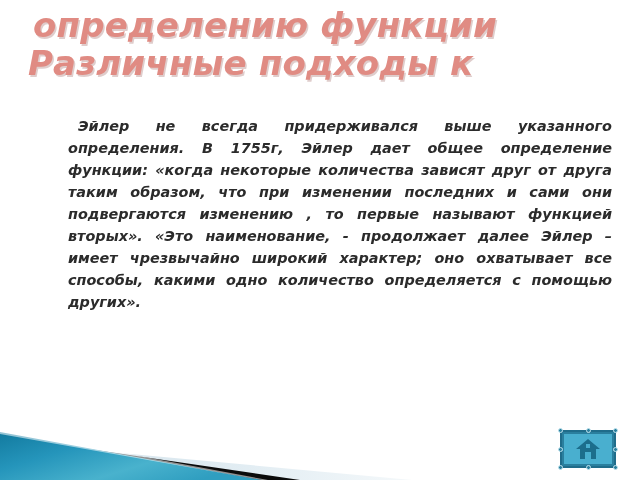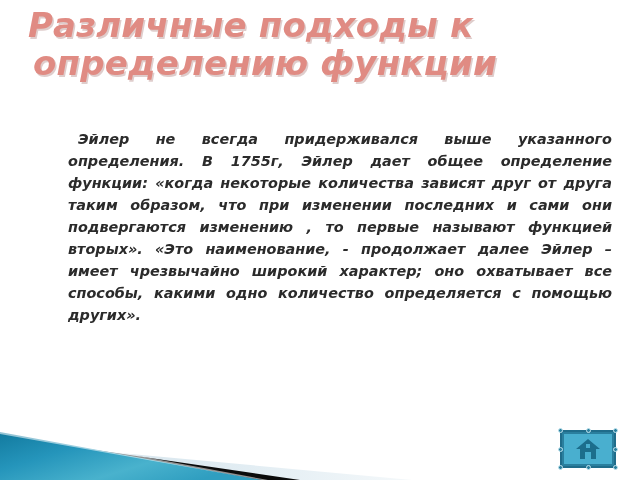--- a/index.html
+++ b/index.html
@@ -31,21 +31,21 @@
     letter-spacing:0.2px;
     color:#e08b83;
     text-shadow:1.5px 1.5px 0 rgba(150,90,85,0.30);
     white-space:nowrap;
   }
   .title-line.l2 { margin-left:5px; }
 
   
   .body-block {
     position:absolute;
-    left:68px; top:128px;
+    left:68px; top:115px;
     width:544px;
   }
   .body-text {
     font-family:"DejaVu Sans", sans-serif;
     font-weight:bold;
     font-style:italic;
     font-size:14.4px;
     line-height:22px;
     color:#2b2b2b;
     text-align:justify;
@@ -89,22 +89,22 @@
   .h-bl { left:-4px;  bottom:-4px; }
   .h-bm { left:24px;  bottom:-4px; }
   .h-br { right:-4px; bottom:-4px; }
 </style>
 </head>
 <body>
 
 <div class="slide">
 
   <div class="title-block">
+    <div class="title-line l2">определению функции</div>
     <div class="title-line l1">Различные подходы к</div>
-    <div class="title-line l2">определению функции</div>
   </div>
 
   <div class="body-block">
     <p class="body-text">Эйлер не всегда придерживался выше указанного определения. В 1755г, Эйлер дает общее определение функции: «когда некоторые количества зависят друг от друга таким образом, что при изменении последних и сами они подвергаются изменению , то первые называют функцией вторых». «Это наименование, - продолжает далее Эйлер – имеет чрезвычайно широкий характер; оно охватывает все способы, какими одно количество определяется с помощью других».</p>
   </div>
 
   <div class="deco">
     <svg viewBox="0 0 640 110" preserveAspectRatio="none">
       <defs>
         <linearGradient id="blueGrad" x1="0" y1="0" x2="1" y2="0.6">

